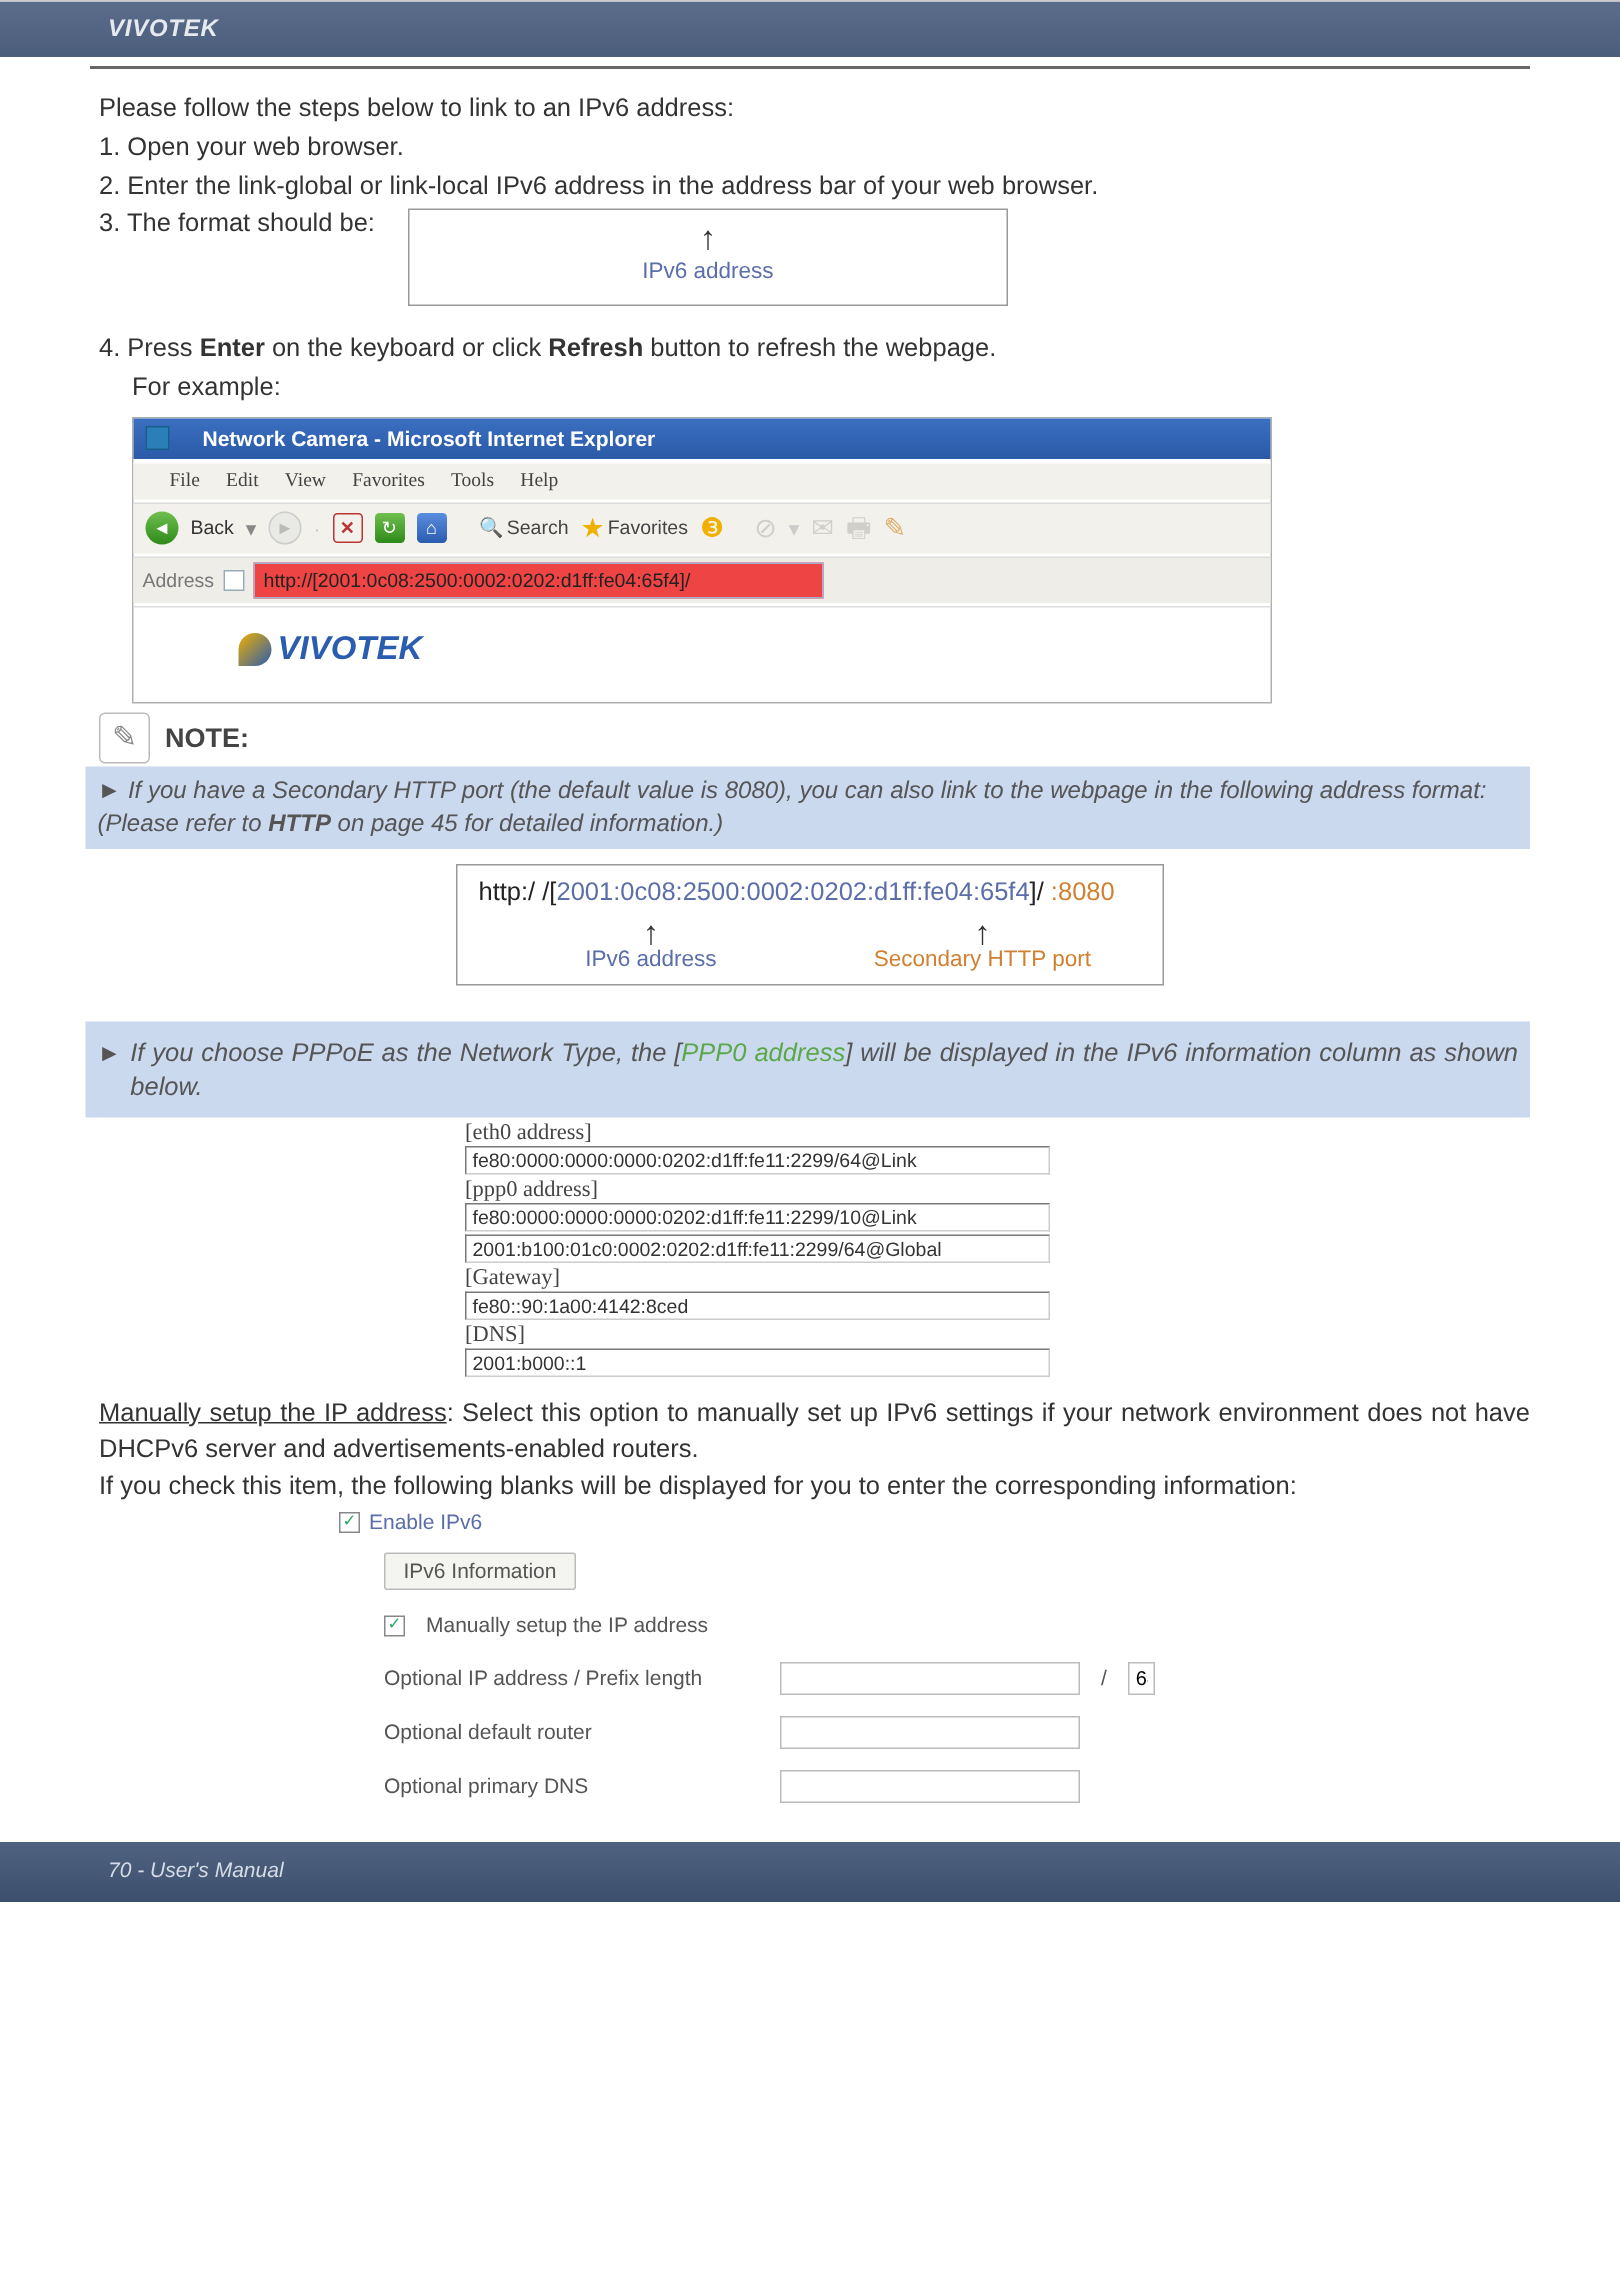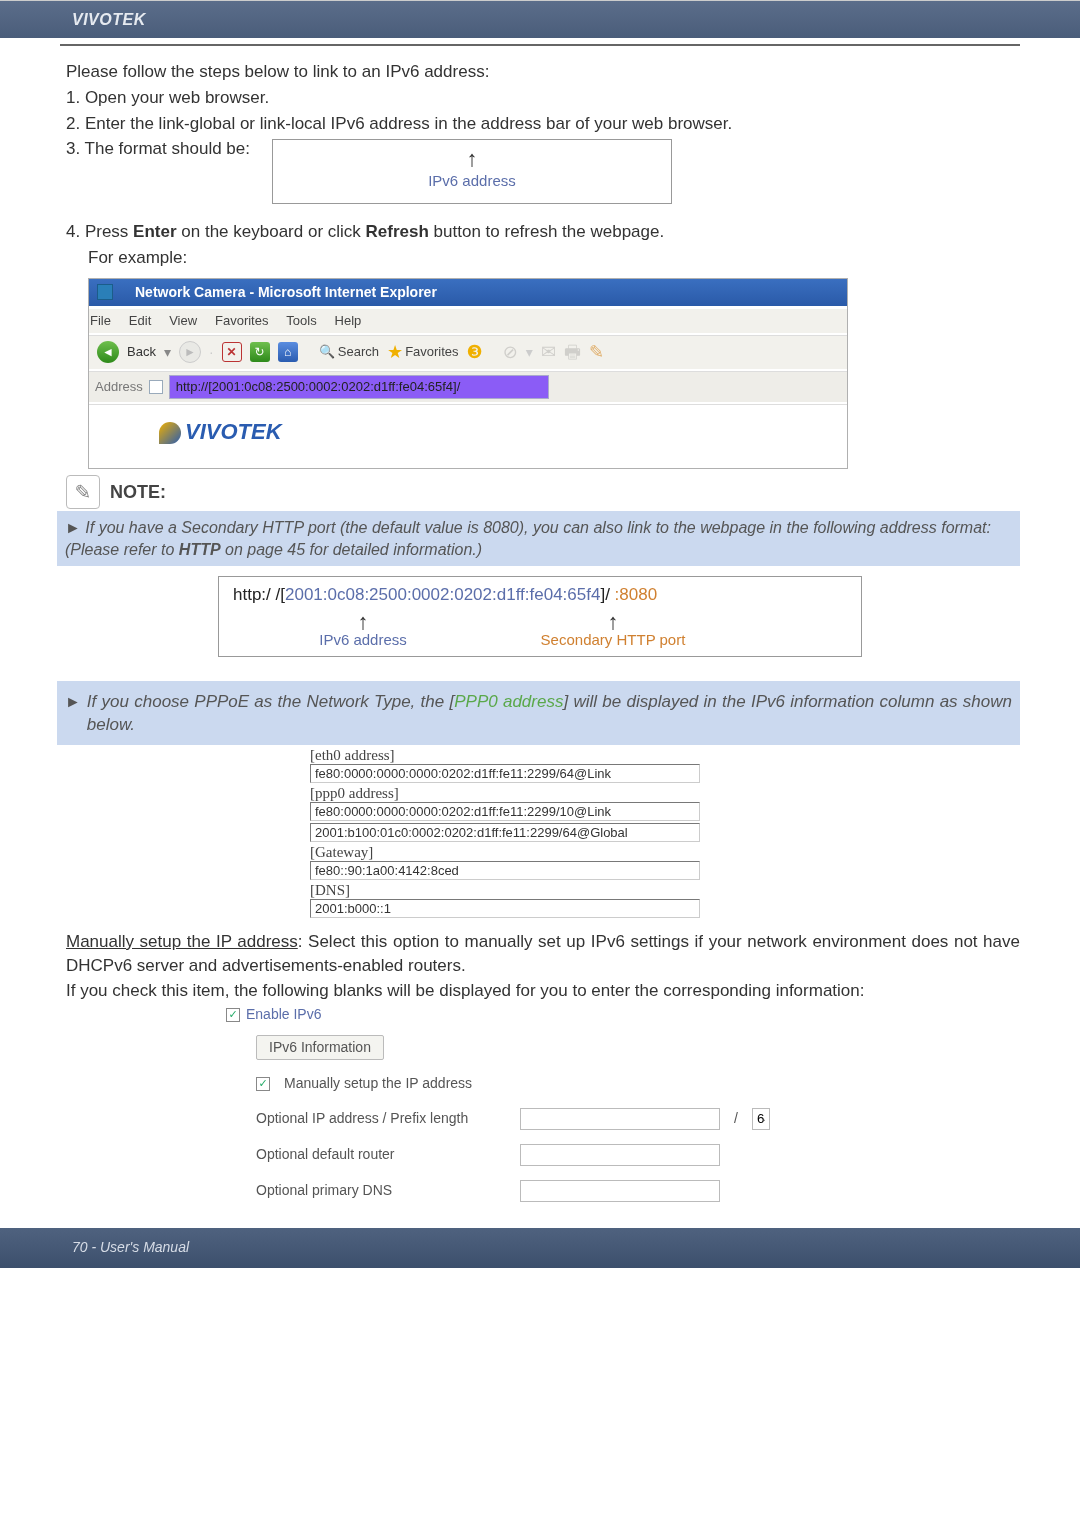--- a/index.html
+++ b/index.html
@@ -10,48 +10,48 @@
   .thick-rule { border: none; border-top: 2px solid #666; margin: 6px 60px 14px 60px; }
   .content { padding: 0 60px 0 66px; font-size: 17px; line-height: 1.4; }
   .content p, .content div { margin-bottom: 2px; }
   .diagram-box { border: 1px solid #999; background:#fff; padding: 10px 14px; text-align: center; margin: 2px 0 0 0; }
   .arrow-lbl { color:#5b6eaa; font-size:15px; }
   .arrow { font-size: 22px; line-height: 0.8; }
   .indent { margin-left: 22px; }
   .ie-window { border: 1px solid #b0b0b0; margin: 8px 0 22px 0; font-size: 14px; }
   .ie-title { background: linear-gradient(#3a6fc0,#2a5aa8); color: #fff; padding: 4px 8px; font-weight: bold; display:flex; align-items:center; gap:22px; }
   .ie-title .win-icon { width:16px; height:16px; background:#2a7fb8; display:inline-block; border:1px solid #1b5d8a; }
-  .ie-menu { background: #f2f1ec; padding: 2px 1px; color:#444; border-top:1px solid #fff; }
+  .ie-menu { background: #f2f1ec; padding: 2px 24px; color:#444; border-top:1px solid #fff;font-family:Liberation Serif, serif; }
   .ie-menu span { margin-right: 14px; font-size:13px; }
   .ie-tools { background: #f2f1ec; padding: 4px 8px; display:flex; align-items:center; gap:8px; border-top:1px solid #ddd; }
   .tbtn { width:22px; height:22px; border-radius:50%; display:inline-flex; align-items:center; justify-content:center; font-size:12px; }
   .back { background:linear-gradient(#6fbf4e,#2e8a1a); color:#fff; }
   .fwd { background:#e9e9e5; color:#bbb; border:1px solid #ccc; }
   .stop { border:1px solid #b33; color:#b33; border-radius:3px; width:20px; height:20px; font-weight:bold; }
   .refresh { background:linear-gradient(#6fbf4e,#2e8a1a); color:#fff; border-radius:3px; width:20px; height:20px; }
   .home { background:linear-gradient(#5a8de0,#2a5cb0); color:#fff; border-radius:3px; width:20px; height:20px; }
   .searchlbl { display:flex; align-items:center; gap:2px; font-size:13px; color:#444;}
   .mag { color:#5a8de0; }
   .star { color:#f0b000; font-size:18px;}
   .hist { color:#f0b000; font-size:18px;}
   .block { color:#d0cfcb; font-size:18px;}
   .mail { color:#d0cfcb; font-size:18px;}
   .print { color:#d0cfcb; font-size:18px;}
   .gear { color:#e0ae6a; font-size:18px;}
   .ie-addr { background:#eeede8; padding:3px 6px; display:flex; align-items:center; gap:6px; border-top:1px solid #ddd; font-size:13px; color:#777;}
-  .ie-addr .addr-box { background:#8b5cf6; border:1px solid #aac; padding:2px 6px; color:#222; font-size:13px; flex:0 0 auto; width:380px; }
+  .ie-addr .addr-box { background:#ef4444; border:1px solid #aac; padding:2px 6px; color:#222; font-size:13px; flex:0 0 auto; width:380px; }
   .ie-body { padding: 12px 8px 6px 70px; height: 62px; border-top:1px solid #ddd; }
   .voto-logo { font-weight:bold; font-style:italic; color:#2a5cb0; font-size:22px; display:flex; align-items:center; gap:4px;}
   .voto-swoosh { width:22px; height:22px; background:linear-gradient(135deg,#f0b000,#2a5cb0); border-radius:50% 50% 50% 0; display:inline-block; }
   .note-row { display:flex; align-items:center; gap:10px; margin:6px 0 2px 0; }
   .note-icon { width:34px; height:34px; border:1px solid #bbb; border-radius:4px; display:inline-flex; align-items:center; justify-content:center; color:#888; font-size:20px; }
   .note-title { font-weight:bold; font-size:18px; color:#444; }
   .blue-block { background:#cbd9ef; padding:6px 8px; font-style:italic; font-size:16px; color:#555; line-height:1.35; margin-bottom:4px; }
   .blue-block b { font-weight:bold; }
-  .diagram-box2 { border:1px solid #999; padding:8px 14px; text-align:left; margin: 10px 0 24px 0; width:644px; }
+  .diagram-box2 { border:1px solid #999; padding:8px 14px; text-align:left; margin: 10px 0 24px 0; width:472px; }
   .url-line2 { font-family: Arial; font-size:17px; color:#222; margin-bottom:8px;}
   .lbl-ip { color:#5b6eaa; font-size:15px; }
   .lbl-port { color:#d08030; font-size:15px; }
   .pppoe-para { font-style:italic; color:#555; font-size:17px; text-align:justify; margin:4px 0 2px 0;}
   .pppoe-para .grn { color:#5aa84a; }
   .info-table { font-family: "Times New Roman", serif; font-size:15px; color:#333; margin-left:310px; margin-top:2px; }
   .info-table .hdr { color:#444; }
   .info-table .cell { border:1px inset #ccc; background:#fff; padding:1px 4px; font-family: Arial; font-size:13px; color:#333; margin-bottom:2px; width:390px;}
   .manual-row { margin-top:12px; font-size:17px; text-align:justify;}
   .manual-row .u { text-decoration: underline; }

